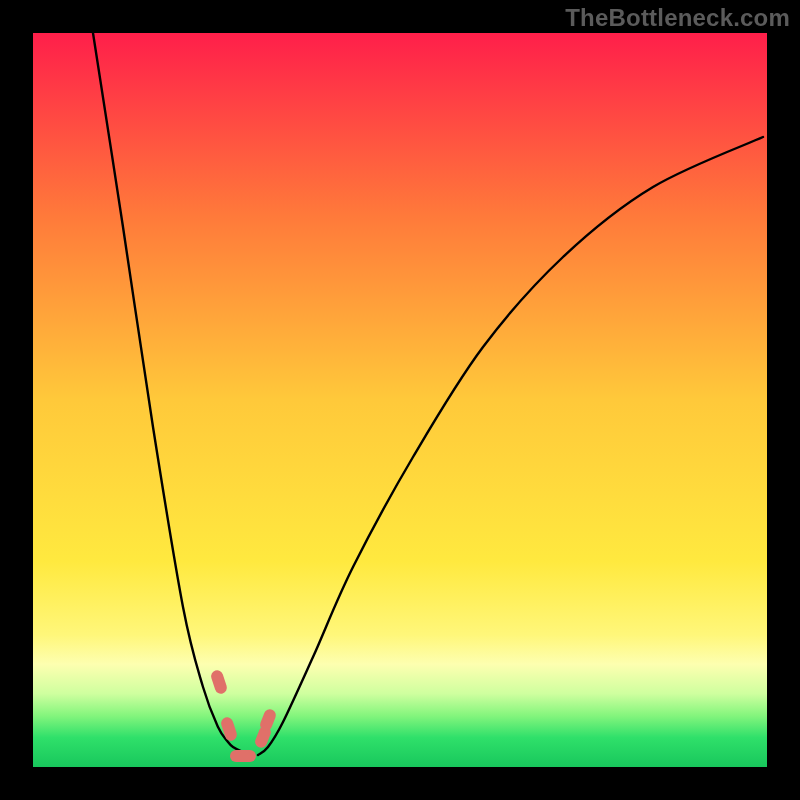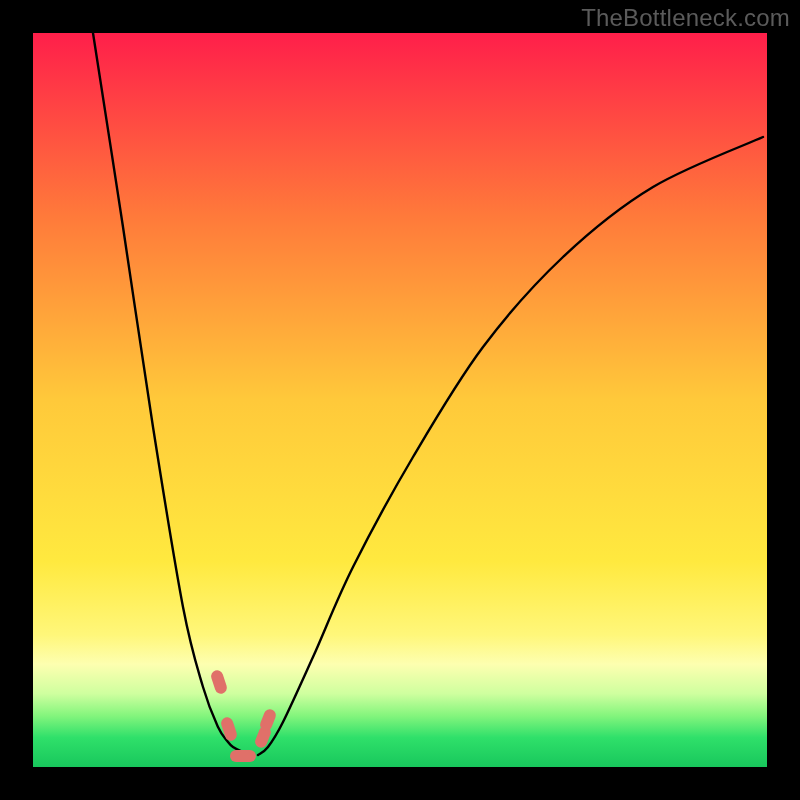--- a/index.html
+++ b/index.html
@@ -26,21 +26,21 @@
     width: 100%;
     height: 100%;
   }
   .watermark {
     position: absolute;
     top: 4px;
     right: 10px;
     color: #5b5b5b;
     font-size: 24px;
     letter-spacing: 0.2px;
-    font-weight: 400;
+    font-weight: 700;
   }
   svg.curves {
     position: absolute;
     left: 0;
     top: 0;
     width: 100%;
     height: 100%;
   }
 </style>
 </head>

